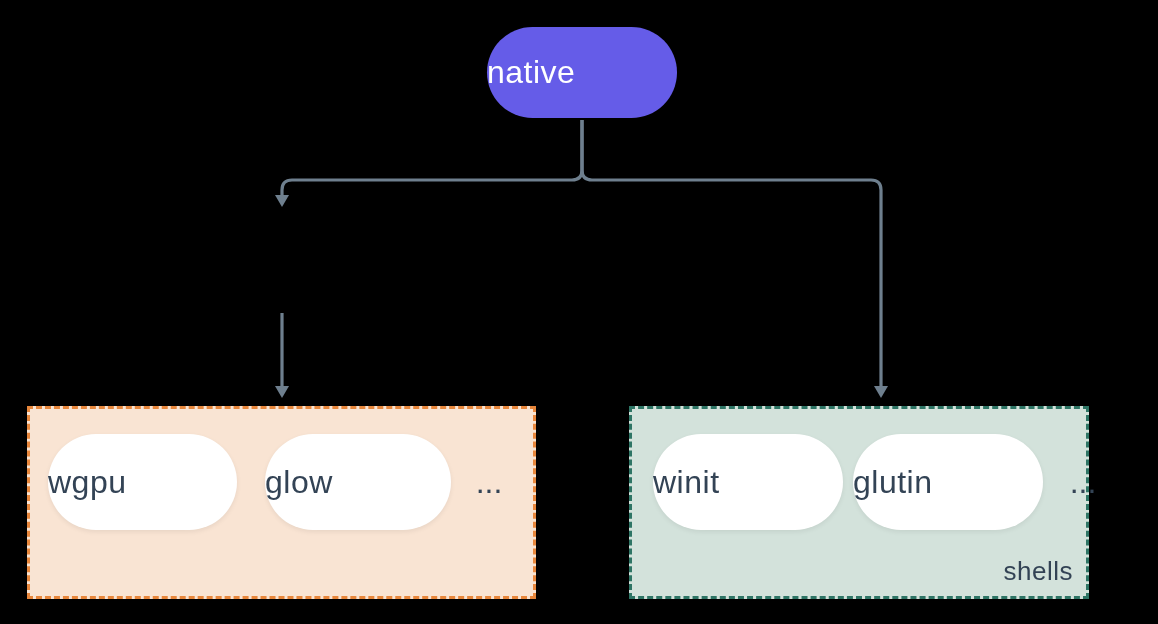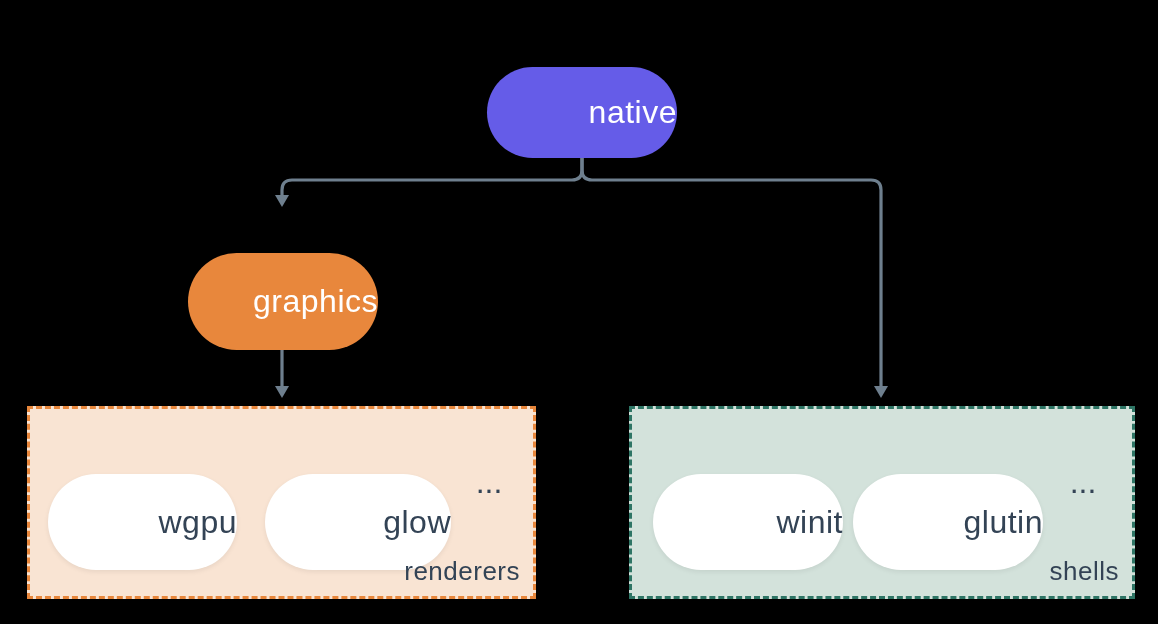--- a/index.html
+++ b/index.html
@@ -21,43 +21,43 @@
     width:1158px;height:624px;
     background:var(--background);
     font-family:"Liberation Sans","DejaVu Sans",sans-serif;
     overflow:hidden;
   }
   .connectors{position:absolute;left:0;top:0;width:1158px;height:624px;pointer-events:none;}
   .connectors .line{fill:none;stroke:var(--connector);stroke-width:3.2;}
   .connectors .arrow{fill:var(--connector);stroke:none;}
   .pill{
     position:absolute;
-    display:flex;align-items:center;justify-content:flex-end;
-    font-size:32px;letter-spacing:0.5px;margin-top:40px;
+    display:flex;align-items:center;justify-content:flex-start;
+    font-size:32px;letter-spacing:0.5px;
   }
   .pill.native{
     left:487px;top:27px;width:190px;height:91px;
     background:var(--native-fill);color:var(--pill-text-light);
     border-radius:46px;
   }
   .pill.graphics{
     left:188px;top:213px;width:190px;height:97px;
     background:var(--graphics-fill);color:var(--pill-text-light);
     border-radius:49px;
   }
   .group{
     position:absolute;top:406px;height:193px;box-sizing:border-box;
   }
   .group.renderers{
     left:27px;width:509px;
     background:var(--renderers-fill);
     border:3px dashed var(--renderers-border);
   }
   .group.shells{
-    left:629px;width:506px;
+    left:629px;width:460px;
     background:var(--shells-fill);
     border:3px dashed var(--shells-border);
   }
   .pill.item{
     background:var(--item-fill);color:var(--pill-text-dark);
     border-radius:48px;height:96px;top:25px;
     box-shadow:0 2px 5px rgba(0,0,0,0.07);
   }
   .group.renderers .item-1{left:18px;width:189px;}
   .group.renderers .item-2{left:235px;width:186px;}
@@ -86,33 +86,29 @@
     <path class="line" d="M582,120 L582,170 Q582,180 592,180 L871,180 Q881,180 881,190 L881,387"></path>
     <polygon class="arrow" points="874,386 888,386 881,398"></polygon>
     <path class="line" d="M282,313 L282,387"></path>
     <polygon class="arrow" points="275,386 289,386 282,398"></polygon>
   </svg>
 
   <div class="pill native">
     <span>native</span>
   </div>
 
-  <div class="pill graphics">
-    <span>graphics</span>
-  </div>
 
   <div class="group renderers">
     <div class="pill item item-2">
       <span>glow</span>
     </div>
     <div class="pill item item-1">
       <span>wgpu</span>
     </div>
     <div class="ellipsis">...</div>
-    <div class="group-label">renderers</div>
   </div>
 
   <div class="group shells">
     <div class="pill item item-1">
       <span>winit</span>
     </div>
     <div class="pill item item-2">
       <span>glutin</span>
     </div>
     <div class="ellipsis">...</div>

